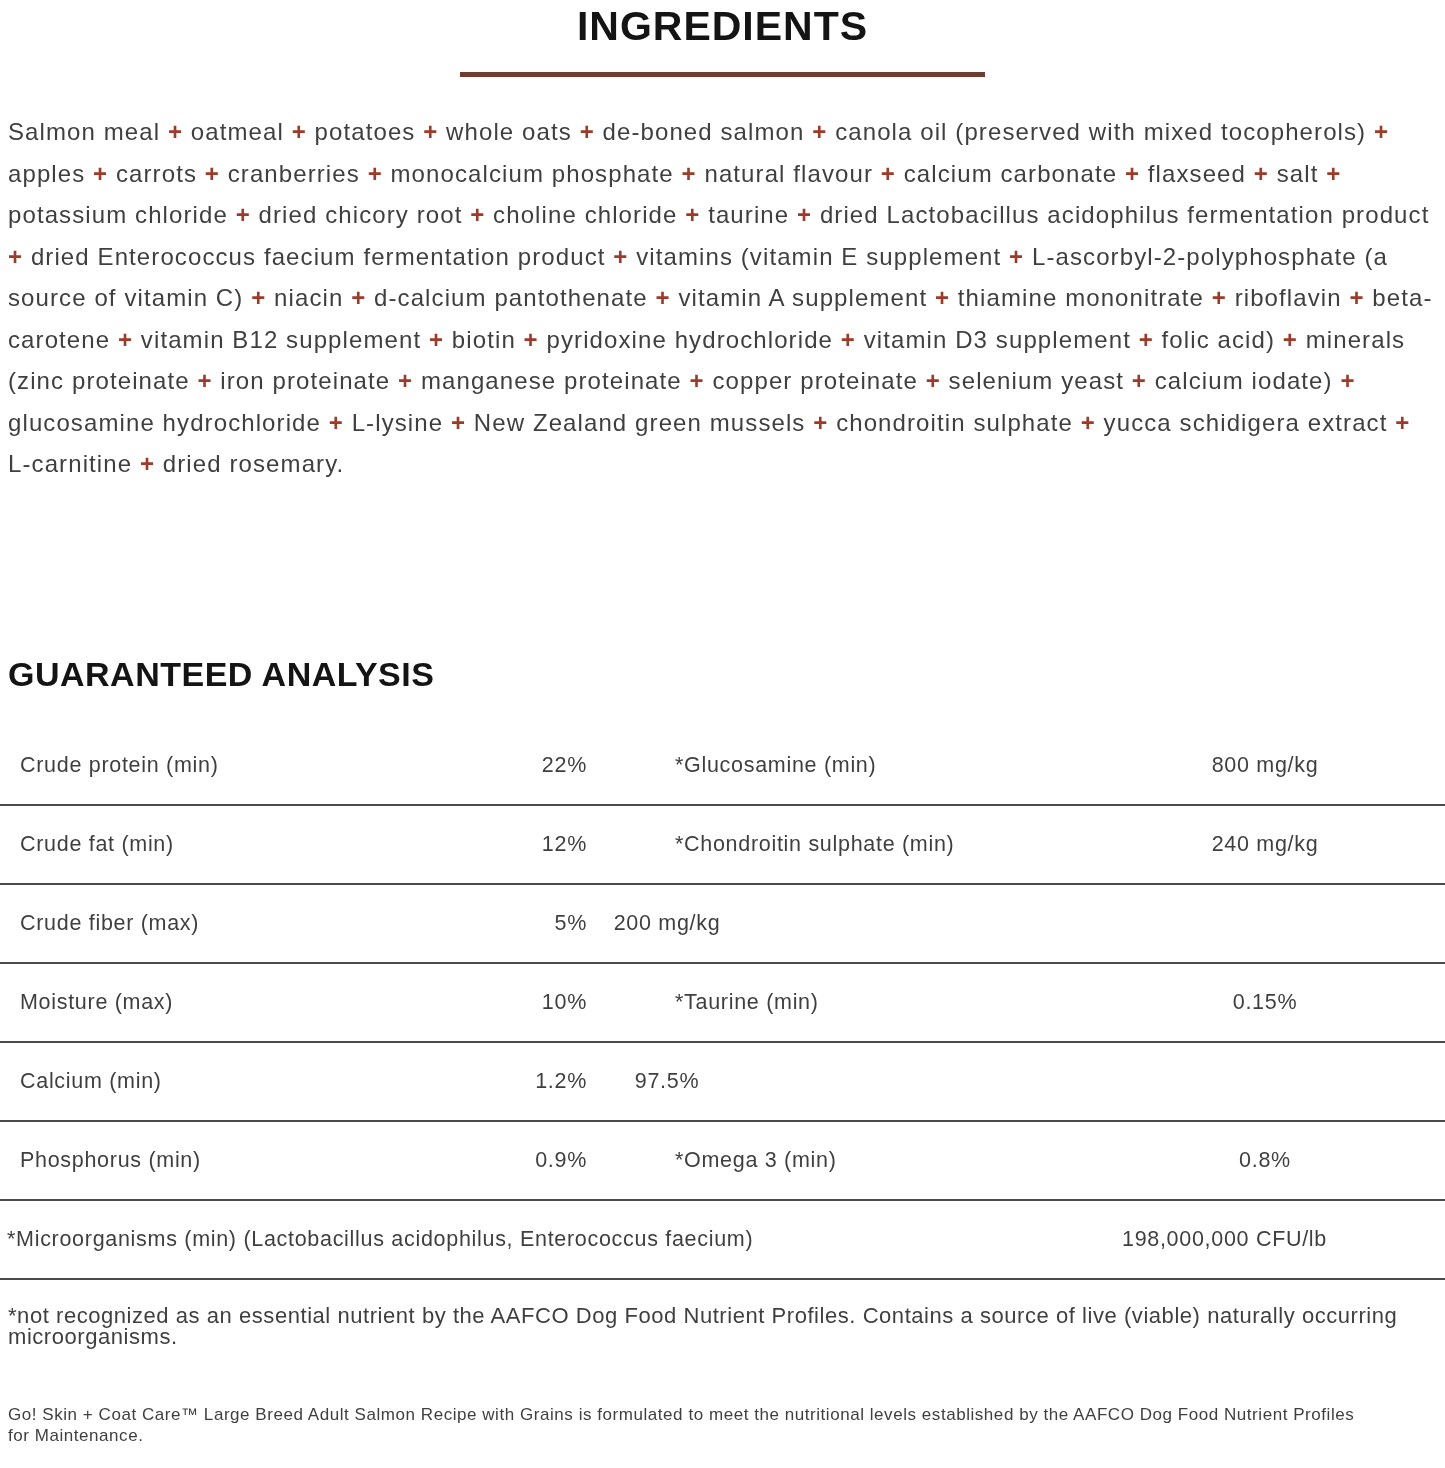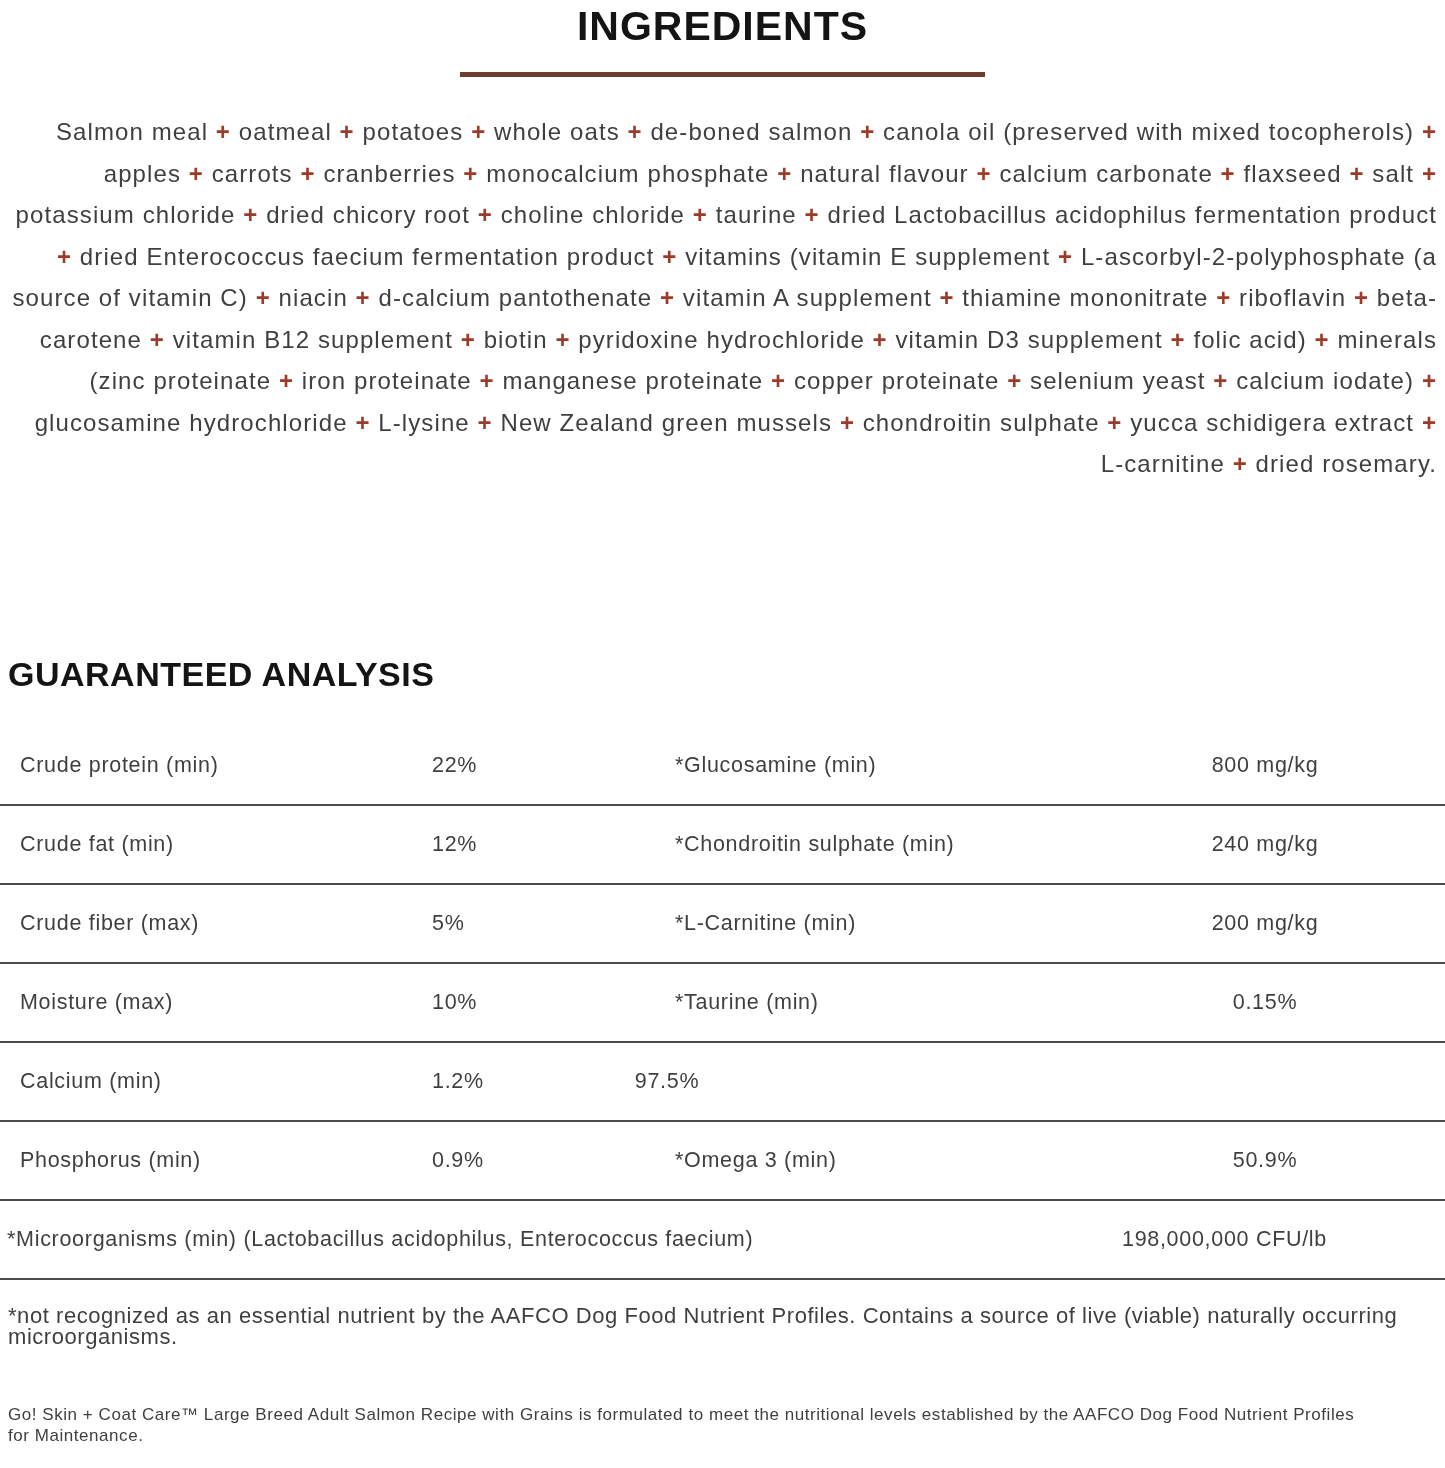--- a/index.html
+++ b/index.html
@@ -20,34 +20,34 @@
     margin-top:3px;text-align:center;
     font-size:41px;font-weight:800;letter-spacing:1px;
     color:var(--heading);
   }
   .title-underline{
     width:525px;height:5px;margin:22px auto 0;
     background:var(--rule);
   }
   .ingredients-list{
     margin:34px auto 0;padding:0 8px;
-    text-align:right;
+    text-align:left;
     font-size:24px;line-height:41.5px;letter-spacing:1.1px;
   }
   .plus{color:var(--plus);font-weight:700;}
   .ga-title{
     margin:170px 0 0 8px;
     font-size:34px;font-weight:800;letter-spacing:0.5px;
     color:var(--heading);
   }
   .ga-table{margin-top:33px;font-size:21.5px;letter-spacing:0.7px;}
   .ga-row{display:flex;align-items:center;height:79px;border-bottom:2px solid var(--divider);}
   .cell{white-space:nowrap;}
   .l-label{width:432px;padding-left:20px;}
-  .l-value{width:155px;text-align:left;}
+  .l-value{width:155px;text-align:right;}
   .r-label{flex:1;margin-left:88px;}
   .r-value{width:160px;text-align:center;margin-right:100px;}
   .micro-label{flex:1;padding-left:7px;white-space:nowrap;}
   .micro-value{margin-right:118px;white-space:nowrap;}
   .footnote-aafco{
     margin:25px 0 0 8px;max-width:1425px;
     font-size:22px;letter-spacing:0.55px;line-height:21.5px;
   }
   .footnote-formulation{
     margin:56px 0 0 8px;max-width:1370px;
@@ -76,39 +76,38 @@
       </div>
       <div class="ga-row">
         <div class="cell l-label">Crude fat (min)</div>
         <div class="cell l-value">12%</div>
         <div class="cell r-label">*Chondroitin sulphate (min)</div>
         <div class="cell r-value">240 mg/kg</div>
       </div>
       <div class="ga-row">
         <div class="cell l-label">Crude fiber (max)</div>
         <div class="cell l-value">5%</div>
-        <div class="cell r-label">*L-Carnitine (min)</div>
         <div class="cell r-value">200 mg/kg</div>
       </div>
       <div class="ga-row">
         <div class="cell l-label">Moisture (max)</div>
         <div class="cell l-value">10%</div>
         <div class="cell r-label">*Taurine (min)</div>
         <div class="cell r-value">0.15%</div>
       </div>
       <div class="ga-row">
         <div class="cell l-label">Calcium (min)</div>
         <div class="cell l-value">1.2%</div>
         <div class="cell r-value">97.5%</div>
       </div>
       <div class="ga-row">
         <div class="cell l-label">Phosphorus (min)</div>
         <div class="cell l-value">0.9%</div>
         <div class="cell r-label">*Omega 3 (min)</div>
-        <div class="cell r-value">50.9%</div>
+        <div class="cell r-value">0.8%</div>
       </div>
       <div class="ga-row">
       <div class="micro-label">*Microorganisms (min) (Lactobacillus acidophilus, Enterococcus faecium)</div>
       <div class="micro-value">198,000,000 CFU/lb</div>
     </div>
   </div>
 
   <p class="footnote-aafco">*not recognized as an essential nutrient by the AAFCO Dog Food Nutrient Profiles. Contains a source of live (viable) naturally occurring microorganisms.</p>
 
   <p class="footnote-formulation">Go! Skin + Coat Care™ Large Breed Adult Salmon Recipe with Grains is formulated to meet the nutritional levels established by the AAFCO Dog Food Nutrient Profiles for Maintenance.</p>

